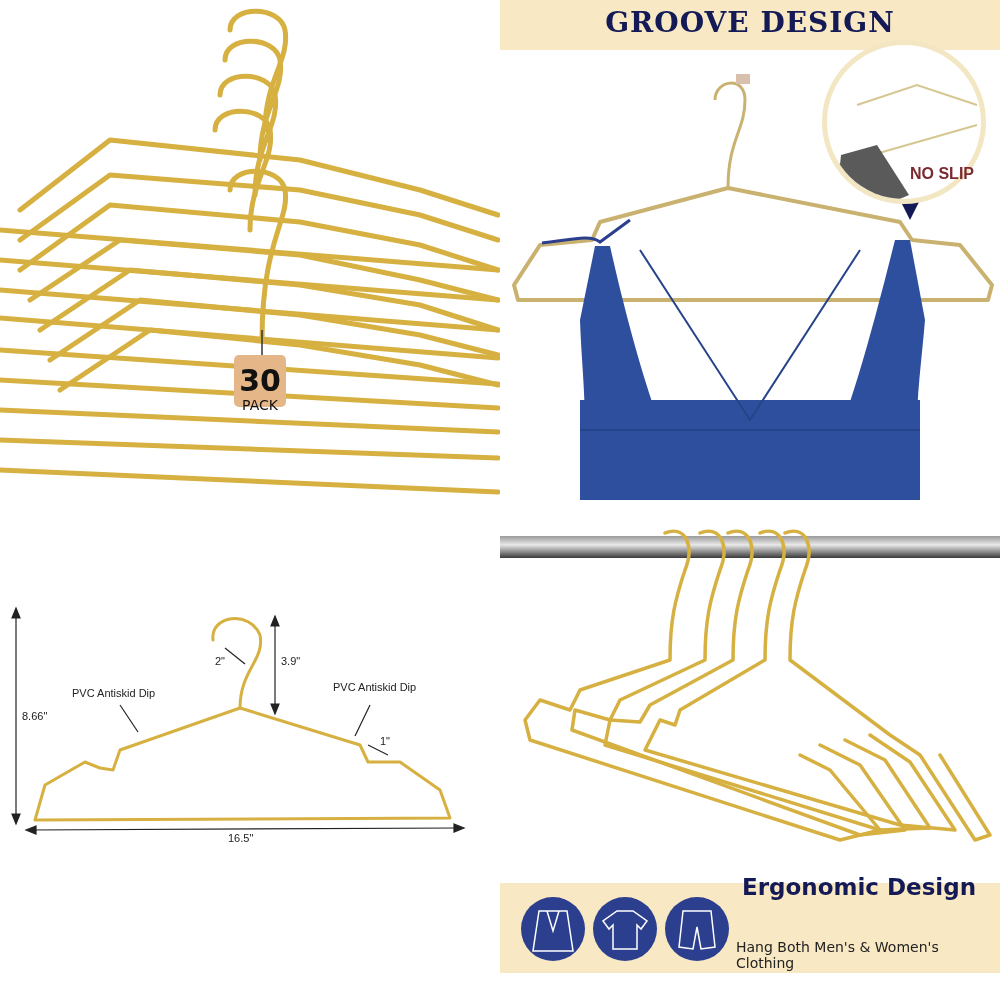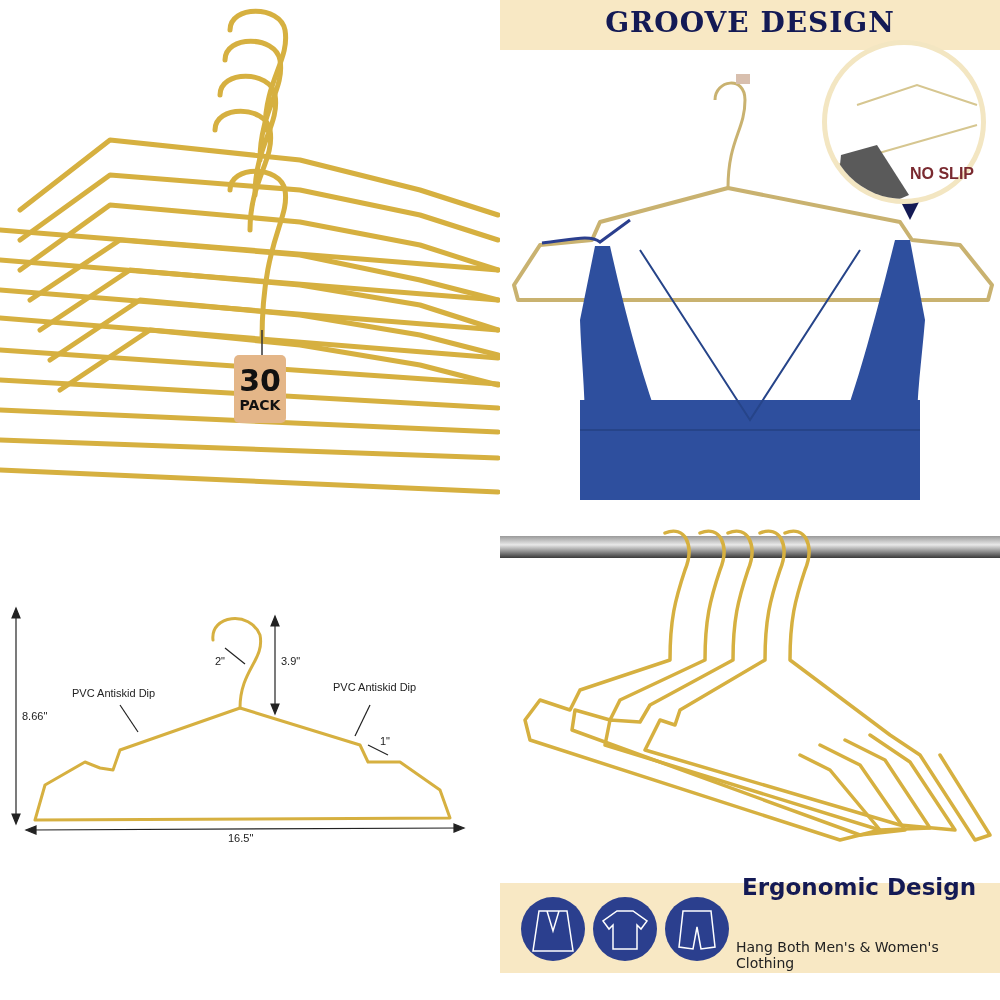--- a/index.html
+++ b/index.html
@@ -3,23 +3,23 @@
 <meta charset="utf-8">
 <style>
   html,body{margin:0;padding:0;background:#fff;}
   body{width:1000px;height:1000px;position:relative;overflow:hidden;font-family:"Liberation Sans",sans-serif;}
   .panel{position:absolute;overflow:hidden;background:#fff;}
   #p1{left:0;top:0;width:500px;height:500px;}
   #p2{left:500px;top:0;width:500px;height:500px;}
   #p3{left:0;top:500px;width:500px;height:500px;}
   #p4{left:500px;top:500px;width:500px;height:500px;}
   svg{position:absolute;left:0;top:0;}
-  .tag{position:absolute;left:234px;top:355px;width:52px;height:68px;background:#e4b688;border-radius:5px;text-align:center;color:#111;font-weight:bold;}
+  .tag{position:absolute;left:234px;top:355px;width:52px;height:52px;background:#e4b688;border-radius:5px;text-align:center;color:#111;font-weight:bold;}
   .tag .n{font-size:30px;line-height:32px;margin-top:10px;display:block;font-family:"DejaVu Sans",sans-serif;font-weight:bold;}
-  .tag .p{font-size:14px;line-height:16px;display:block;font-family:"DejaVu Sans",sans-serif;font-weight:bold;}
+  .tag .p{font-size:14px;line-height:16px;display:block;font-family:"DejaVu Sans",sans-serif;font-weight:normal;}
   .banner{position:absolute;left:0;top:0;width:500px;height:50px;background:#f8e8c4;}
   .banner-title{position:absolute;left:0;top:6px;width:500px;text-align:center;font-family:"DejaVu Serif",serif;font-weight:bold;font-size:28px;color:#141a55;letter-spacing:1px;}
   .slip-text{position:absolute;left:27px;top:159px;font-weight:bold;font-size:17px;color:#141a55;}
   .noslip{position:absolute;left:910px;top:124px;font-weight:bold;font-size:16px;color:#7a2a30;margin-top:41px;}
   .circle{position:absolute;left:822px;top:40px;width:164px;height:164px;border-radius:50%;border:5px solid #f3e6c2;background:#fff;box-sizing:border-box;overflow:hidden;}
   .dim{position:absolute;font-size:11px;color:#222;}
   .label{position:absolute;font-size:11px;color:#222;}
   .erg{position:absolute;left:500px;top:883px;width:500px;height:90px;background:#f8e8c4;}
   .erg-title{position:absolute;left:742px;top:874px;font-weight:bold;font-size:23px;color:#141a55;font-family:"DejaVu Sans",sans-serif;}
   .erg-sub{position:absolute;left:736px;top:939px;font-size:14px;color:#222;font-family:"DejaVu Sans",sans-serif;}

